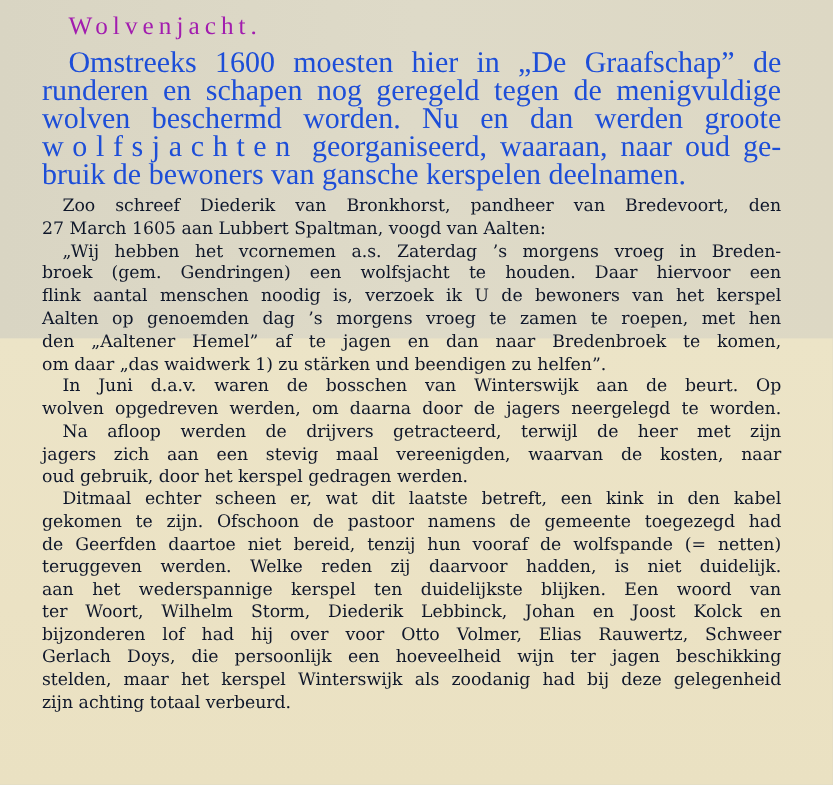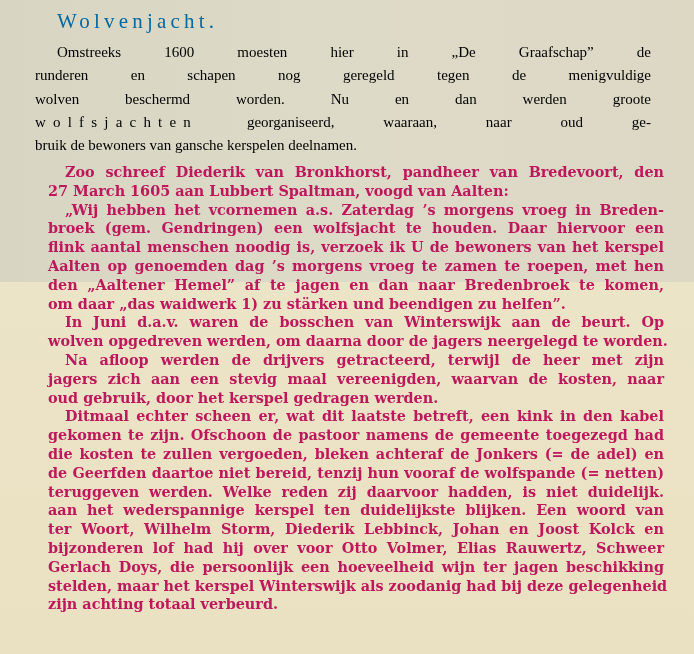--- a/index.html
+++ b/index.html
@@ -33,58 +33,57 @@
       width: 616px;
       color: #4a4538;
     }
     .title {
       position: absolute;
       left: 22px;
       top: 9px;
       font-family: "Liberation Serif", "DejaVu Serif", serif;
       font-size: 21px;
       letter-spacing: 4.2px;
-      color: #0369a1;
+      color: #a21caf;
       white-space: nowrap;
       margin: 0;
       font-weight: normal;
     }
     .intro {
       position: absolute;
       left: 0;
       top: 41px;
       width: 616px;
       font-family: "Liberation Serif", "DejaVu Serif", serif;
-      font-size: 15px;
+      font-size: 25px;
       line-height: 23.3px;
-      color: #000000;
+      color: #1d4ed8;
       text-align: justify;
       margin: 0;
     }
     .intro .line {
       display: block;
       text-align: justify;
       text-align-last: justify;
       white-space: nowrap;
       height: 23.3px;
     }
     .intro .line.last { text-align-last: left; }
     .intro .line.first { padding-left: 22px; }
     .spaced { letter-spacing: 7.2px; }
     .body {
       position: absolute;
-      left: 13px;
+      left: 0;
       top: 163px;
       width: 616px;
       font-family: "DejaVu Serif", "Liberation Serif", serif;
       font-size: 14.4px;
       line-height: 18.8px;
-      color: #be185d;
+      color: #0f172a;
       margin: 0;
-      font-weight: bold;
     }
     .body .line {
       display: block;
       text-align: justify;
       text-align-last: justify;
       white-space: nowrap;
       height: 18.8px;
       overflow: visible;
     }
     .body .line.indent { padding-left: 17px; }
@@ -122,21 +121,20 @@
 
     <span class="line indent">In Juni d.a.v. waren de bosschen van Winterswijk aan de beurt. Op</span>
     <span class="line">wolven opgedreven werden, om daarna door de jagers neergelegd te worden.</span>
 
     <span class="line indent">Na afloop werden de drijvers getracteerd, terwijl de heer met zijn</span>
     <span class="line">jagers zich aan een stevig maal vereenigden, waarvan de kosten, naar</span>
     <span class="line last">oud gebruik, door het kerspel gedragen werden.</span>
 
     <span class="line indent">Ditmaal echter scheen er, wat dit laatste betreft, een kink in den kabel</span>
     <span class="line">gekomen te zijn. Ofschoon de pastoor namens de gemeente toegezegd had</span>
-    <span class="line">die kosten te zullen vergoeden, bleken achteraf de Jonkers (= de adel) en</span>
     <span class="line">de Geerfden daartoe niet bereid, tenzij hun vooraf de wolfspande (= netten)</span>
     <span class="line">teruggeven werden. Welke reden zij daarvoor hadden, is niet duidelijk.</span>
     <span class="line">aan het wederspannige kerspel ten duidelijkste blijken. Een woord van</span>
     <span class="line">ter Woort, Wilhelm Storm, Diederik Lebbinck, Johan en Joost Kolck en</span>
     <span class="line">bijzonderen lof had hij over voor Otto Volmer, Elias Rauwertz, Schweer</span>
     <span class="line">Gerlach Doys, die persoonlijk een hoeveelheid wijn ter jagen beschikking</span>
     <span class="line">stelden, maar het kerspel Winterswijk als zoodanig had bij deze gelegenheid</span>
     <span class="line last">zijn achting totaal verbeurd.</span>
   </div>
 

